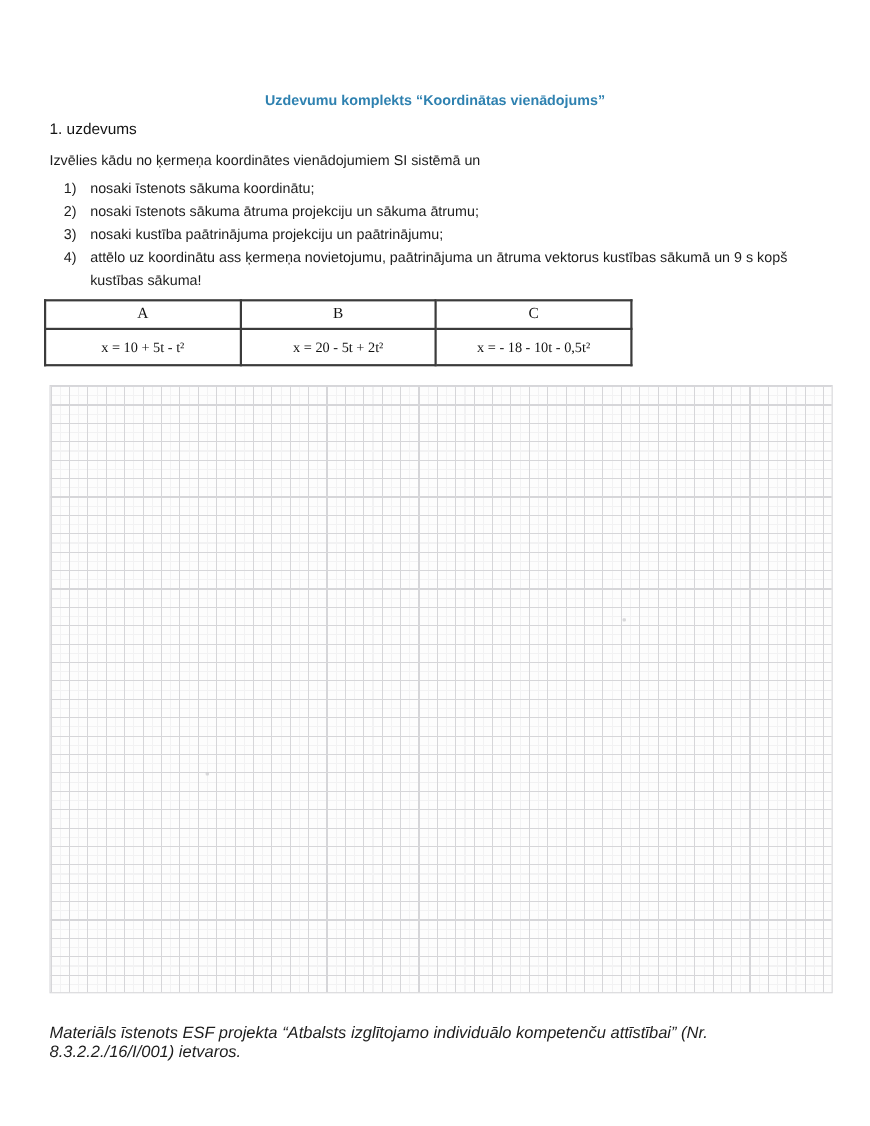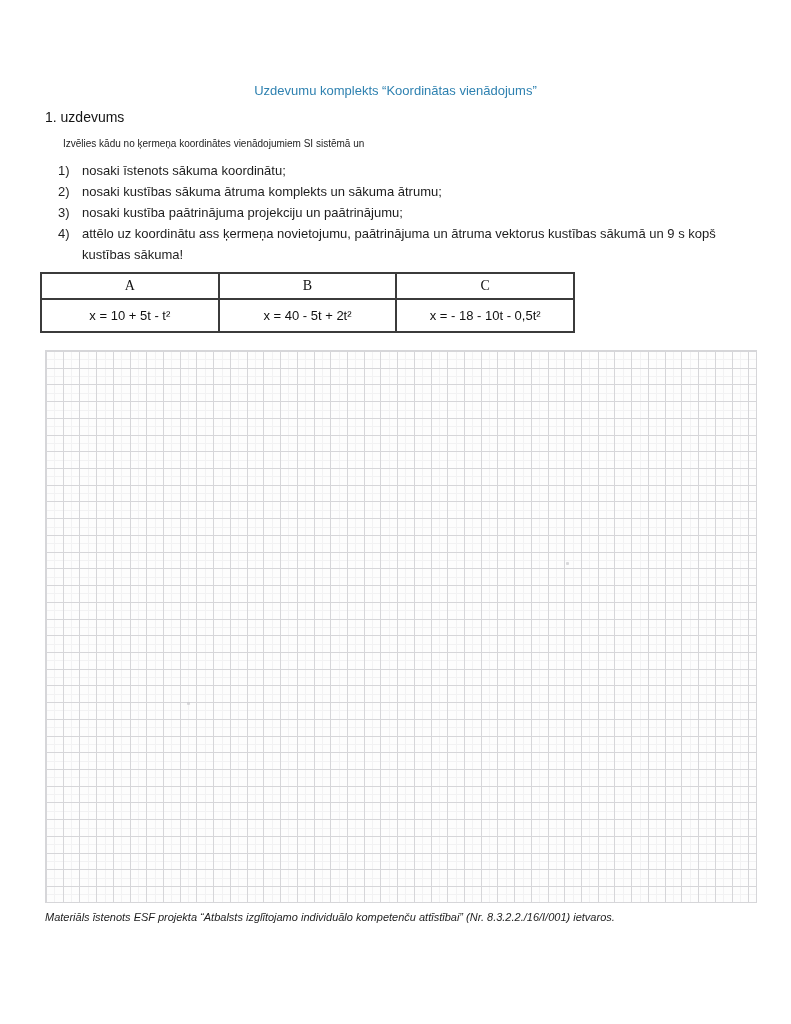--- a/index.html
+++ b/index.html
@@ -11,36 +11,35 @@
     font-family: "Liberation Sans", sans-serif;
     color: #1d1d1d;
     overflow: hidden;
   }
   .doc-title {
     position: absolute;
     top: 83px; left: 0;
     width: 100%;
     text-align: center;
     font-size: 13px;
-    font-weight: normal;
+    font-weight: bold;
     color: #2E81B0;
   }
   .section-heading {
     position: absolute;
     top: 109px; left: 45px;
     font-size: 14px;
     font-weight: normal;
     color: #141414;
   }
   .intro-text {
     position: absolute;
     top: 138px; left: 45px;
     width: 715px;
-    font-size: 10px;
-    margin-left: 18px;
+    font-size: 13px;
   }
   .task-list {
     position: absolute;
     top: 160px; left: 45px;
     width: 715px;
     font-size: 13px;
     line-height: 21px;
   }
   .task-item { display: flex; align-items: flex-start; }
   .task-num { width: 24px; margin-left: 13px; flex: 0 0 24px; }
@@ -60,20 +59,21 @@
   .eq-table .th-cell {
     height: 22px;
     font-family: "Liberation Serif", serif;
     font-size: 14px;
     color: #111;
   }
   .eq-table .eq-cell {
     height: 29px;
     font-size: 13px;
     color: #111;
+    font-family: Liberation Serif, serif;
   }
   .graph-paper {
     position: absolute;
     top: 350px; left: 45px;
     width: 712px; height: 553px;
     background-color: #fdfdfd;
     border: 1px solid #d6d6d9;
     box-sizing: border-box;
     background-image:
       repeating-linear-gradient(to right,  #d6d6d9 0 1px, transparent 1px 16.72px),
@@ -85,23 +85,23 @@
     position: absolute;
     width: 3px; height: 3px;
     background: #c9c9cc;
     opacity: 0.7;
     border-radius: 1px;
   }
   .speck-1 { top: 702px; left: 187px; }
   .speck-2 { top: 562px; left: 566px; }
   .footer-note {
     position: absolute;
-    top: 911px; left: 45px;
+    top: 931px; left: 45px;
     width: 715px;
-    font-size: 11px;
+    font-size: 15px;
     font-style: italic;
     color: #1d1d1d;
   }
   .footer-lesson {
     position: absolute;
     top: 947px; left: 45px;
     width: 700px;
     text-align: right;
     font-size: 13.5px;
     line-height: 20px;
@@ -119,42 +119,42 @@
 
   <div class="intro-text">Izvēlies kādu no ķermeņa koordinātes vienādojumiem SI sistēmā un</div>
 
   <div class="task-list">
     <div class="task-item">
       <span class="task-num">1)</span>
       <span class="task-text">nosaki īstenots sākuma koordinātu;</span>
     </div>
     <div class="task-item">
       <span class="task-num">2)</span>
-      <span class="task-text">nosaki kustības sākuma ātruma komplekts un sākuma ātrumu;</span>
+      <span class="task-text">nosaki īstenots sākuma ātruma projekciju un sākuma ātrumu;</span>
     </div>
     <div class="task-item">
       <span class="task-num">3)</span>
       <span class="task-text">nosaki kustība paātrinājuma projekciju un paātrinājumu;</span>
     </div>
     <div class="task-item">
       <span class="task-num">4)</span>
       <span class="task-text">attēlo uz koordinātu ass ķermeņa novietojumu, paātrinājuma un ātruma vektorus kustības sākumā un 9 s kopš kustības sākuma!</span>
     </div>
   </div>
 
   <table class="eq-table">
     <tbody>
         <tr>
       <td class="th-cell">A</td>
       <td class="th-cell">B</td>
       <td class="th-cell">C</td>
     </tr>
     <tr>
       <td class="eq-cell">x = 10 + 5t - t²</td>
-      <td class="eq-cell">x = 40 - 5t + 2t²</td>
+      <td class="eq-cell">x = 20 - 5t + 2t²</td>
       <td class="eq-cell">x = - 18 - 10t - 0,5t²</td>
     </tr>
   </tbody>
     </table>
 
   <div class="graph-paper"></div>
   <div class="speck speck-1"></div>
   <div class="speck speck-2"></div>
 
   <div class="footer-note">Materiāls īstenots ESF projekta “Atbalsts izglītojamo individuālo kompetenču attīstībai” (Nr. 8.3.2.2./16/I/001) ietvaros.</div>

